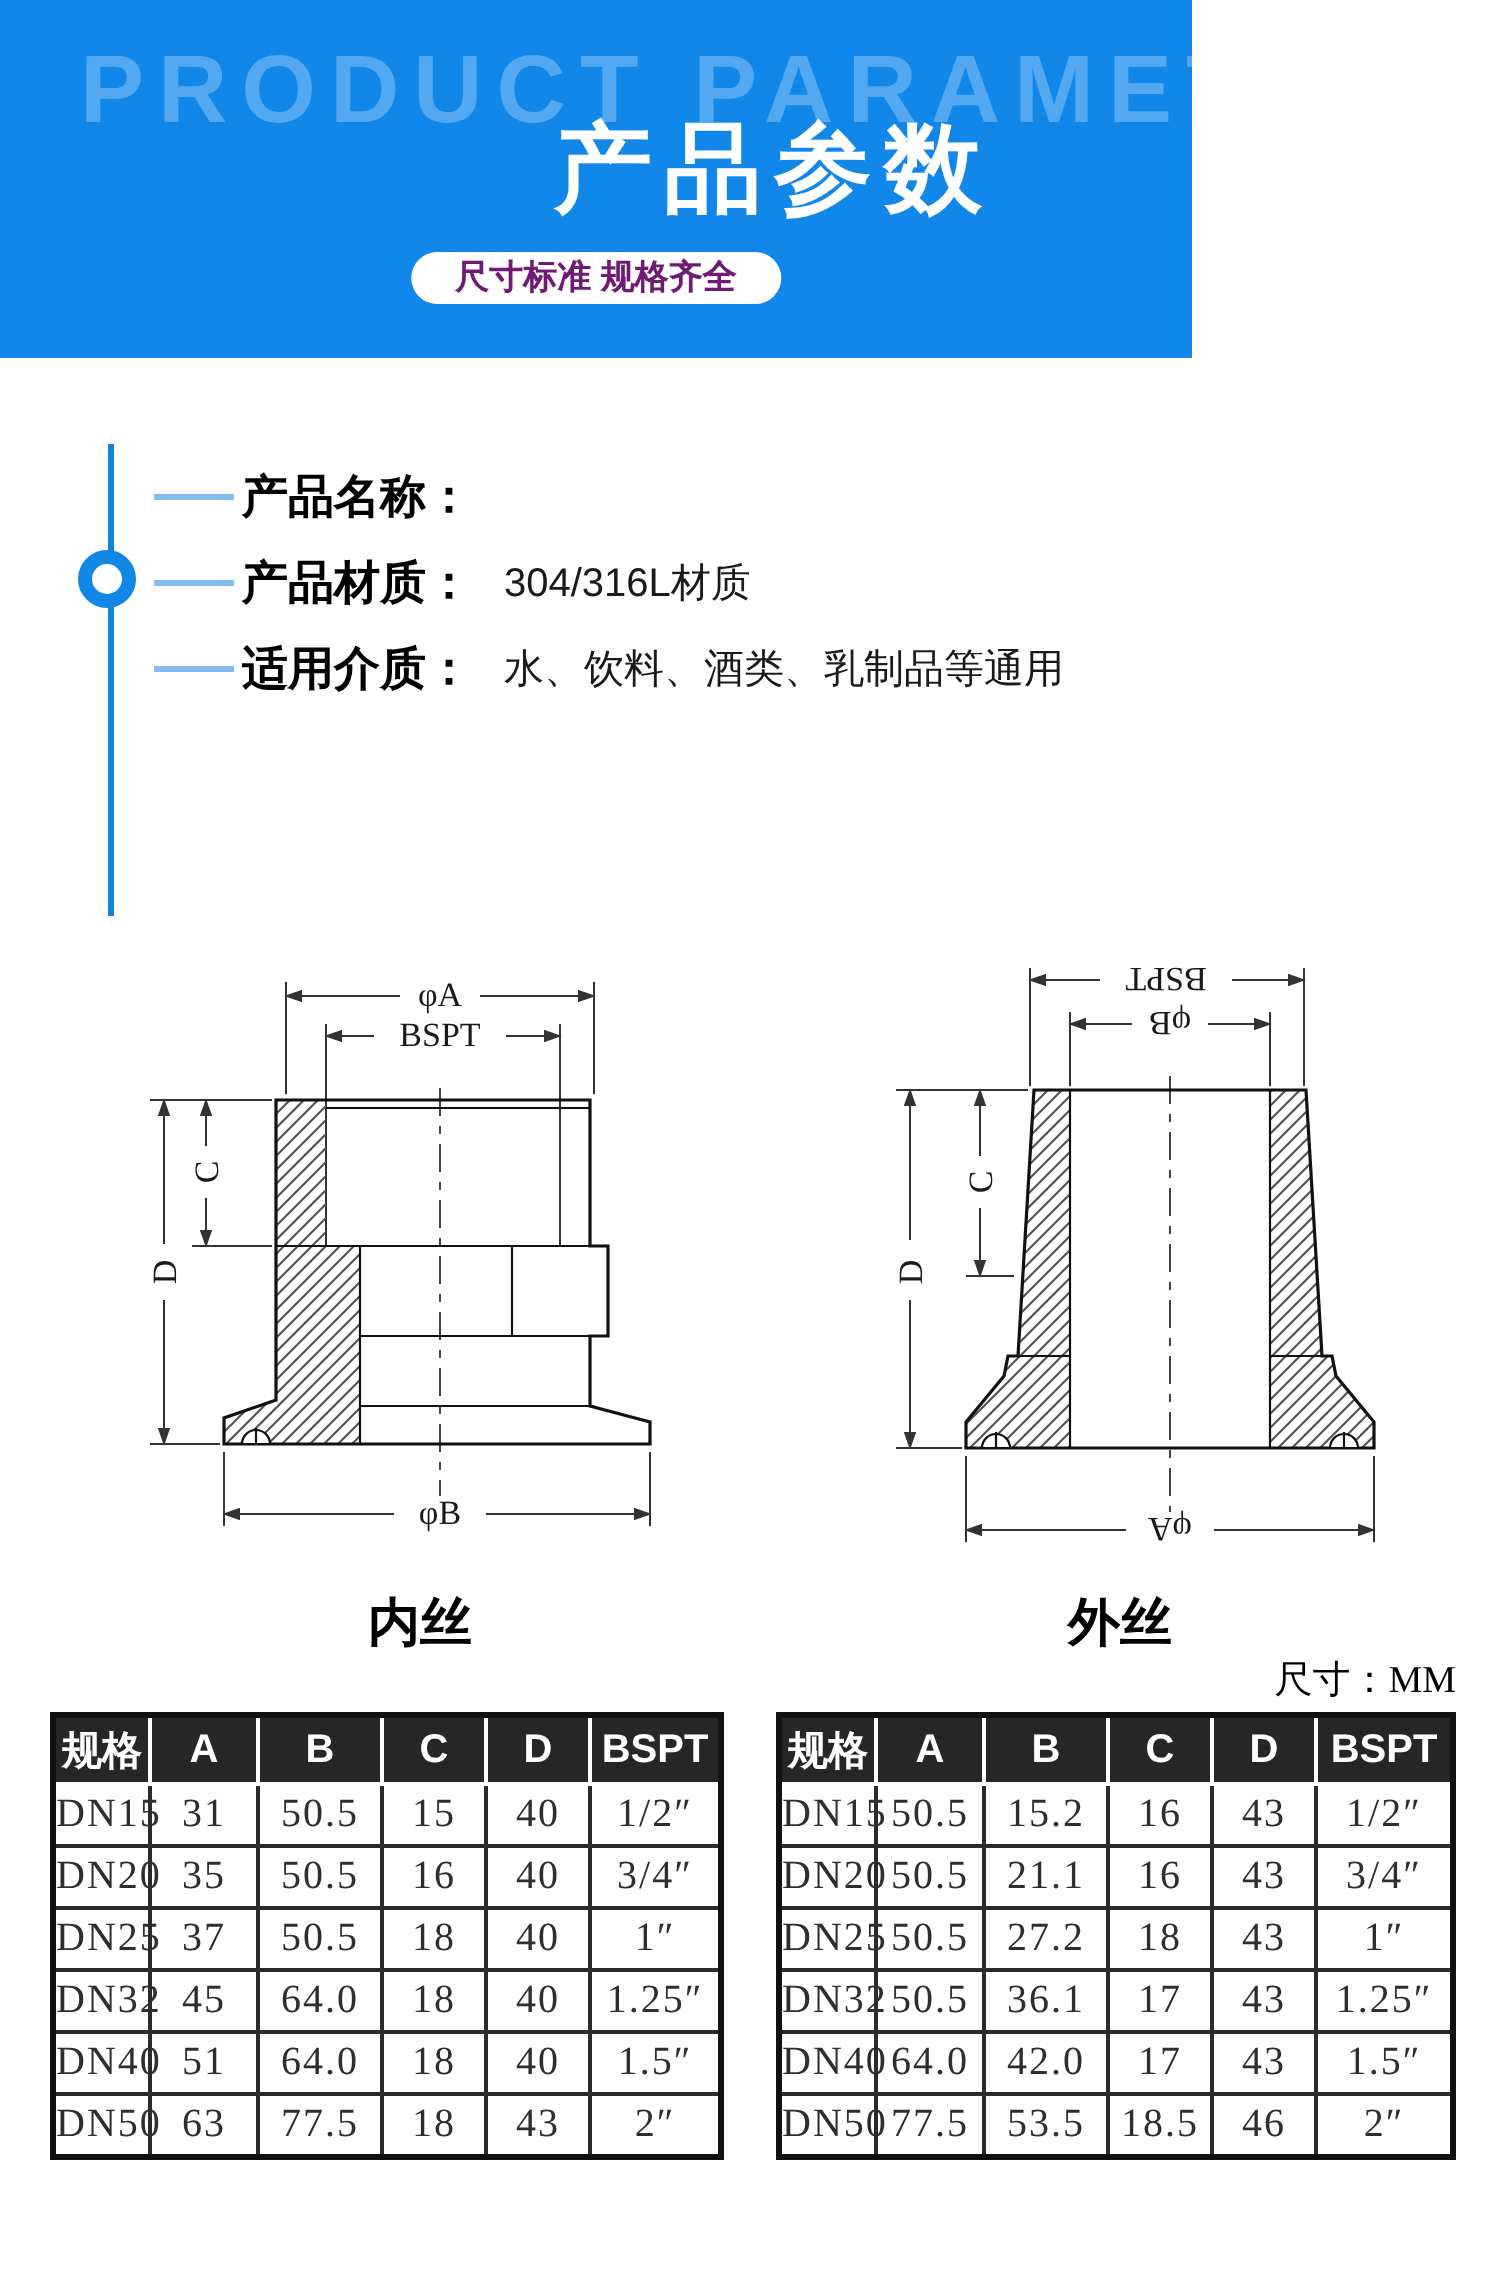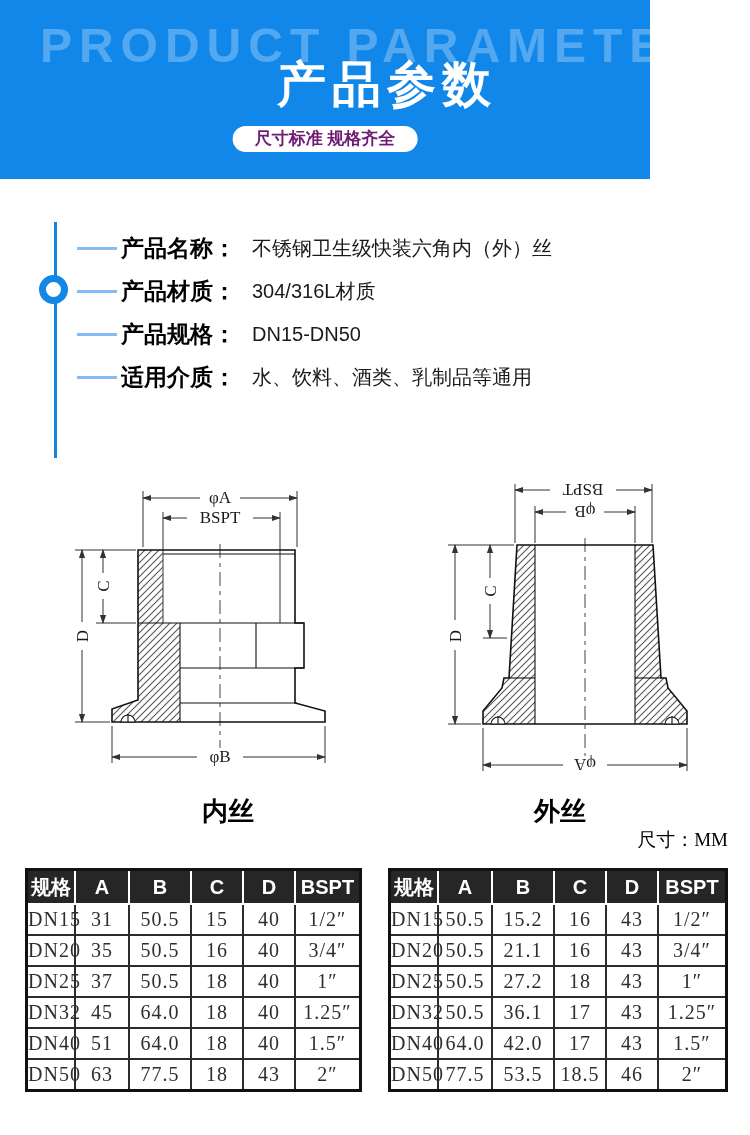--- a/index.html
+++ b/index.html
@@ -1,20 +1,20 @@
 <!DOCTYPE html>
 <html><head>
 <meta charset="utf-8">
 <style>
   html,body{margin:0;padding:0;}
   body{width:750px;height:1135px;position:relative;background:#ffffff;
        font-family:"Liberation Sans","DejaVu Sans",sans-serif;overflow:hidden;}
 
   
-  .banner{position:absolute;left:0;top:0;width:650px;height:179px;background:#1187e9;}
+  .banner{position:absolute;left:0;top:0;width:596px;height:179px;background:#1187e9;}
   .watermark{position:absolute;left:0;top:18px;width:750px;text-align:center;
              font-size:48px;font-weight:bold;letter-spacing:7px;white-space:nowrap;
              color:rgba(255,255,255,0.28);overflow:hidden;}
   .banner-title{position:absolute;left:12px;top:52px;width:750px;text-align:center;
                 font-size:49px;font-weight:bold;color:#ffffff;letter-spacing:6px;}
   .badge{position:absolute;left:50%;top:126px;transform:translateX(-50%);
          background:#ffffff;color:#701a75;border-radius:15px;height:26px;line-height:26px;
          padding:0 22px;font-size:17px;font-weight:bold;white-space:nowrap;}
 
   
@@ -25,28 +25,28 @@
   .specs{position:absolute;left:0;top:227px;width:750px;}
   .spec-row{display:flex;align-items:center;height:43px;}
   .dash{width:40px;height:3px;background:#85bdf1;margin-left:77px;flex:0 0 auto;}
   .spec-label{margin-left:4px;font-size:23px;font-weight:bold;color:#000;white-space:nowrap;}
   .spec-value{margin-left:16px;font-size:20px;color:#1a1a1a;white-space:nowrap;}
 
   
   .diag{position:absolute;}
   .diag text{font-family:"Liberation Serif","DejaVu Serif",serif;font-size:17px;fill:#1a1a1a;}
   .caption{position:absolute;top:794px;font-size:26px;font-weight:bold;color:#000;text-align:center;}
-  .caption-left{left:63px;width:330px;}
+  .caption-left{left:45px;width:330px;}
   .caption-right{left:400px;width:320px;}
   .unit-note{position:absolute;right:22px;top:827px;font-size:19px;color:#000;
              font-family:"Liberation Serif","DejaVu Serif",serif;}
 
   
   .spec-table{position:absolute;top:856px;border-collapse:separate;border-spacing:0;
-              border:3px solid #111;table-layout:fixed;background:#fff;margin-top:12px;}
+              border:3px solid #111;table-layout:fixed;background:#fff;}
   .t-inner{left:25px;width:337px;}
   .t-outer{left:388px;width:340px;}
   .spec-table th{background:#262626;color:#ffffff;font-size:20px;font-weight:bold;height:32px;
                  border-right:2px solid #ffffff;border-bottom:2px solid #ffffff;padding:0;}
   .spec-table th:last-child{border-right:none;}
   .spec-table td{font-family:"Liberation Serif","DejaVu Serif",serif;font-size:20px;color:#2e2e2e;
                  text-align:center;height:29px;letter-spacing:1px;padding:0;
                  border-right:2px solid #2b2b2b;border-bottom:2px solid #2b2b2b;}
   .spec-table td:last-child{border-right:none;}
   .spec-table tbody tr:last-child td{border-bottom:none;}
@@ -65,31 +65,25 @@
   <div class="badge">尺寸标准 规格齐全</div>
 </div>
 
 <div class="vline"></div>
 <div class="ring"></div>
 
 <section class="specs">
   <div class="spec-row">
     <span class="dash"></span>
     <span class="spec-label">产品名称：</span>
-    <span class="spec-value">不锈钢卫生级快装六角内（外）丝</span>
   </div>
   <div class="spec-row">
     <span class="dash"></span>
     <span class="spec-label">产品材质：</span>
     <span class="spec-value">304/316L材质</span>
-  </div>
-  <div class="spec-row">
-    <span class="dash"></span>
-    <span class="spec-label">产品规格：</span>
-    <span class="spec-value">DN15-DN50</span>
   </div>
   <div class="spec-row">
     <span class="dash"></span>
     <span class="spec-label">适用介质：</span>
     <span class="spec-value">水、饮料、酒类、乳制品等通用</span>
   </div>
 </section>
 
 <svg class="diag" style="left:60px;top:460px" width="330" height="330" viewBox="0 0 330 330">
   <defs>

